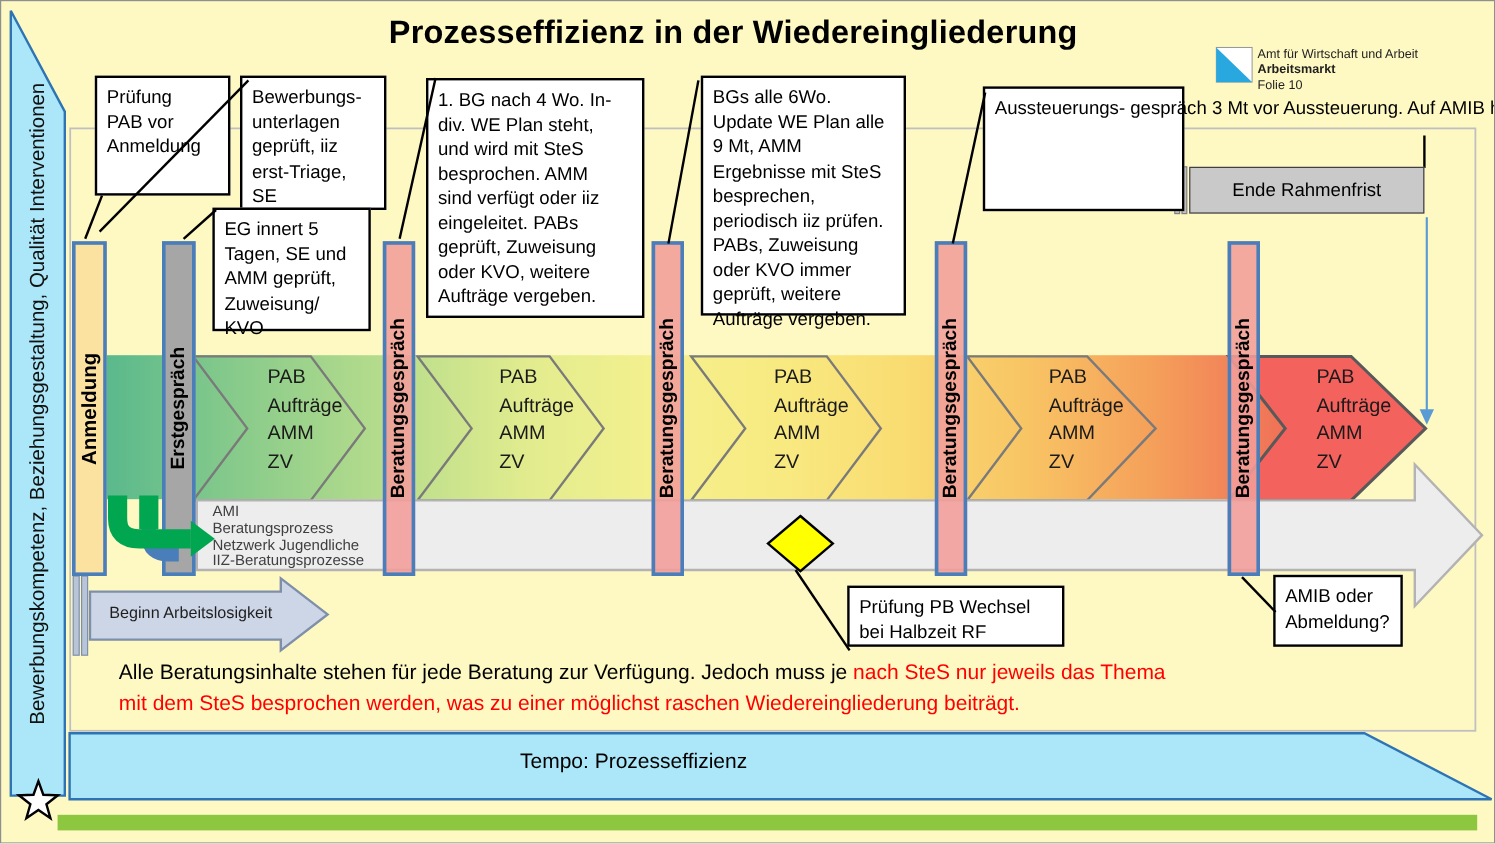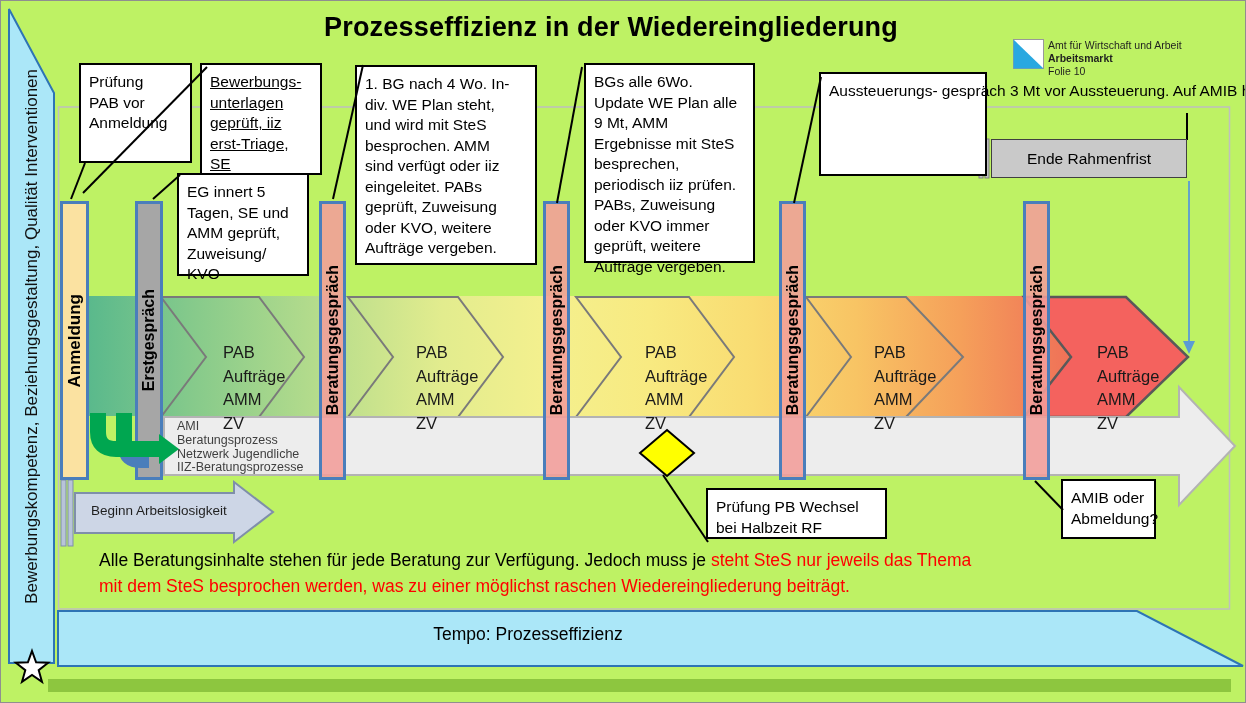--- a/index.html
+++ b/index.html
@@ -1,42 +1,42 @@
 <!DOCTYPE html>
 <html><head>
 <meta charset="utf-8">
 <style>
   html,body{margin:0;padding:0;background:#fff;font-family:"Liberation Sans",sans-serif;}
   *{box-sizing:border-box;}
-  #slide{position:relative;width:1246px;height:703px;background:#bef264;border:1px solid #8f8f8f;overflow:hidden;}
+  #slide{position:relative;width:1246px;height:703px;background:#fef9c3;border:1px solid #8f8f8f;overflow:hidden;}
   svg{position:absolute;left:0;top:0;pointer-events:none;}
   .abs{position:absolute;}
   .title{left:150px;top:11px;width:920px;text-align:center;font-size:27px;font-weight:bold;color:#000;letter-spacing:.2px;}
   .logo{left:1012px;top:38px;display:flex;gap:4px;align-items:flex-start;}
   .logo-text{font-size:10.5px;line-height:13px;color:#1f1f1f;}
   .logo-text .b{font-weight:bold;}
   .vbar{top:200px;height:279px;border:3px solid #4a7ebb;display:flex;align-items:center;justify-content:center;}
   .vbar span{writing-mode:vertical-rl;transform:rotate(180deg);font-weight:bold;font-size:16px;white-space:nowrap;color:#000;}
   .bar-anmeldung{left:59px;width:29px;background:#fbe2a1;}
   .bar-erst{left:134px;width:28px;background:#a6a6a6;}
   .bar-bg1{left:318px;}.bar-bg2{left:542px;}.bar-bg3{left:778px;}.bar-bg4{left:1022px;}
   .bar-pink{width:27px;background:rgba(242,157,154,0.88);}
   .leftband-label{left:8px;top:10px;width:45px;height:650px;display:flex;align-items:center;justify-content:center;}
   .leftband-label span{writing-mode:vertical-rl;transform:rotate(180deg);font-size:17px;color:#111;white-space:nowrap;}
   .tempo{left:57px;top:623px;width:940px;text-align:center;font-size:17.5px;color:#000;}
-  .chev{top:302px;font-size:16.5px;line-height:23.5px;color:#1a1a1a;margin-top:38px;}
+  .chev{top:302px;font-size:16.5px;line-height:23.5px;color:#1a1a1a;}
   .callout{background:#fff;border:2.5px solid #000;padding:7px 8px;font-size:15.5px;line-height:20.5px;color:#000;white-space:pre-line;overflow:visible;}
   .c1{left:78px;top:62px;width:113px;height:100px;}
-  .c2{left:199px;top:62px;width:122px;height:112px;text-decoration:underline;}
+  .c2{left:199px;top:62px;width:122px;height:112px;}
   .c3{left:176px;top:172px;width:132px;height:103px;}
   .c4{left:354px;top:64px;width:182px;height:200px;}
   .c5{left:583px;top:62px;width:171px;height:200px;}
   .c6{left:818px;top:71px;width:168px;height:104px;white-space:nowrap;}
   .c7{left:705px;top:487px;width:181px;height:51px;}
-  .c8{left:1060px;top:478px;width:95px;height:60px;}
+  .c8{left:1060px;top:478px;width:108px;height:60px;}
   .ami{left:176px;top:419px;font-size:12.5px;line-height:13.8px;color:#3f3f3f;}
   .beginn{left:90px;top:502px;font-size:13.5px;color:#1f1f1f;}
   .ende{left:990px;top:138px;width:196px;height:39px;background:#c9c9c9;border:1.5px solid #404040;display:flex;align-items:center;justify-content:center;font-size:15.5px;color:#000;}
   .statement{left:98px;top:546px;width:1090px;font-size:17.5px;line-height:26px;color:#000;}
   .statement .red{color:#ff0000;}
 </style>
 </head>
 <body>
 
 <div id="slide">
@@ -203,21 +203,21 @@
   <div class="abs callout c6">Aussteuerungs-
 gespräch 3 Mt vor
 Aussteuerung.
 Auf AMIB hinweisen</div>
   <div class="abs callout c7">Prüfung PB Wechsel
 bei Halbzeit RF</div>
   <div class="abs callout c8">AMIB oder
 Abmeldung?</div>
 
   <div class="abs statement">
-    <div><span>Alle Beratungsinhalte stehen für jede Beratung zur Verfügung. Jedoch muss je </span><span class="red">steht SteS nur jeweils das Thema</span></div>
+    <div><span>Alle Beratungsinhalte stehen für jede Beratung zur Verfügung. Jedoch muss je </span><span class="red">nach SteS nur jeweils das Thema</span></div>
     <div class="red">mit dem SteS besprochen werden, was zu einer möglichst raschen Wiedereingliederung beiträgt.</div>
   </div>
 
   <svg width="1246" height="703" viewBox="0 0 1246 703">
     <path d="M123,417 V446 Q123,461 140,461 H148" fill="none" stroke="#4a7ebb" stroke-width="12"></path>
     <path d="M97,412 V431 Q97,448 115,448 H158" fill="none" stroke="#00a650" stroke-width="16"></path>
     <path d="M123,412 V440" fill="none" stroke="#00a650" stroke-width="16"></path>
     <polygon points="158,433 178,448 158,463" fill="#00a650"></polygon>
     <g stroke="#000" stroke-width="2">
       <line x1="84" y1="162" x2="70" y2="198"></line>

